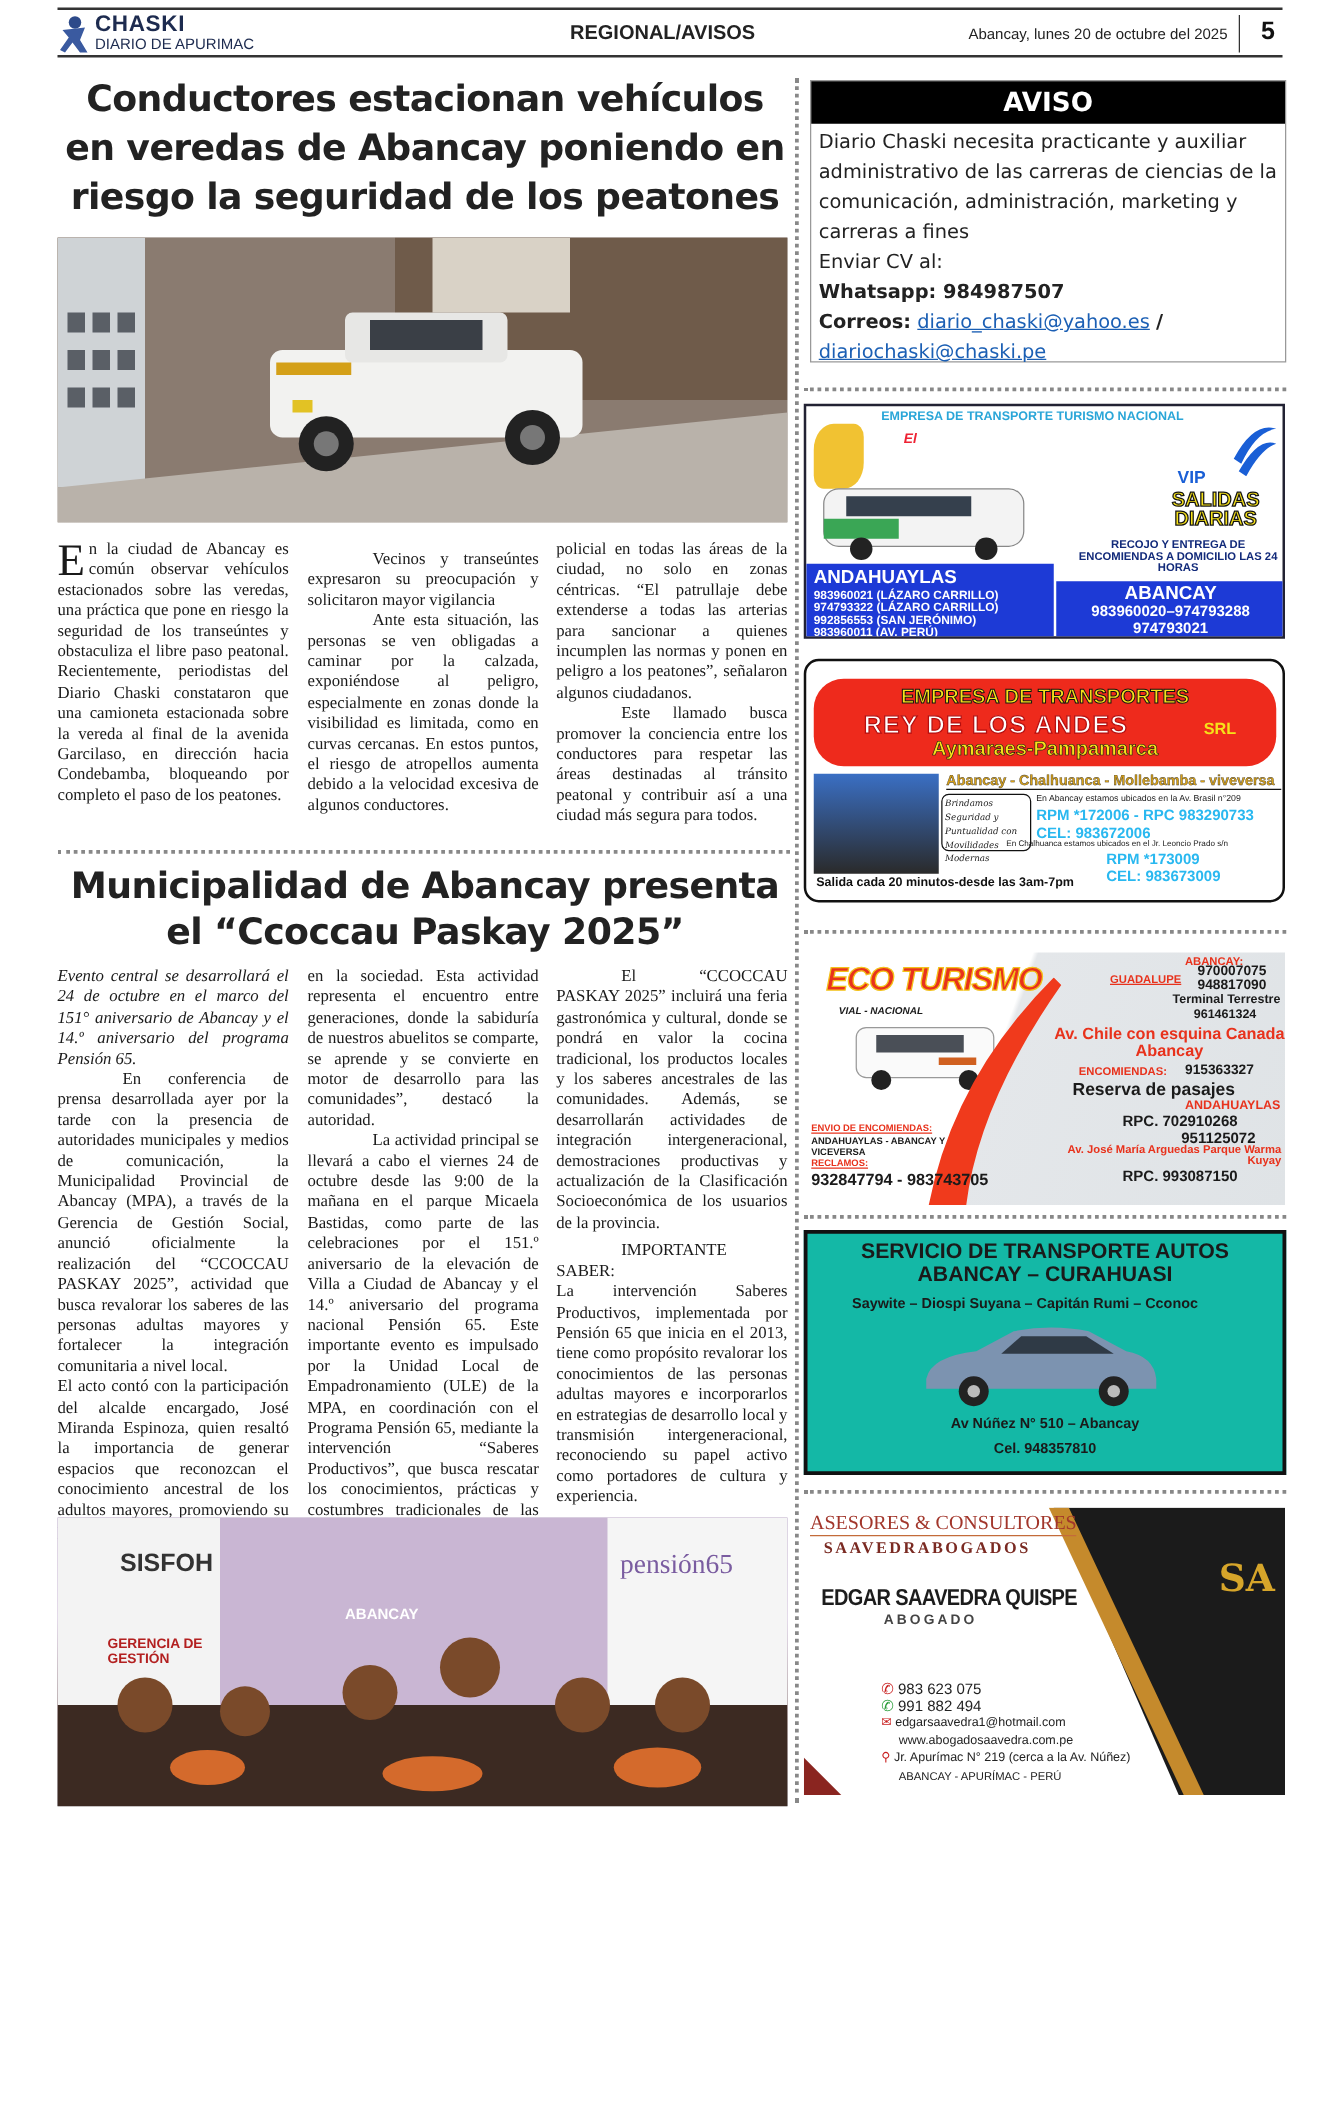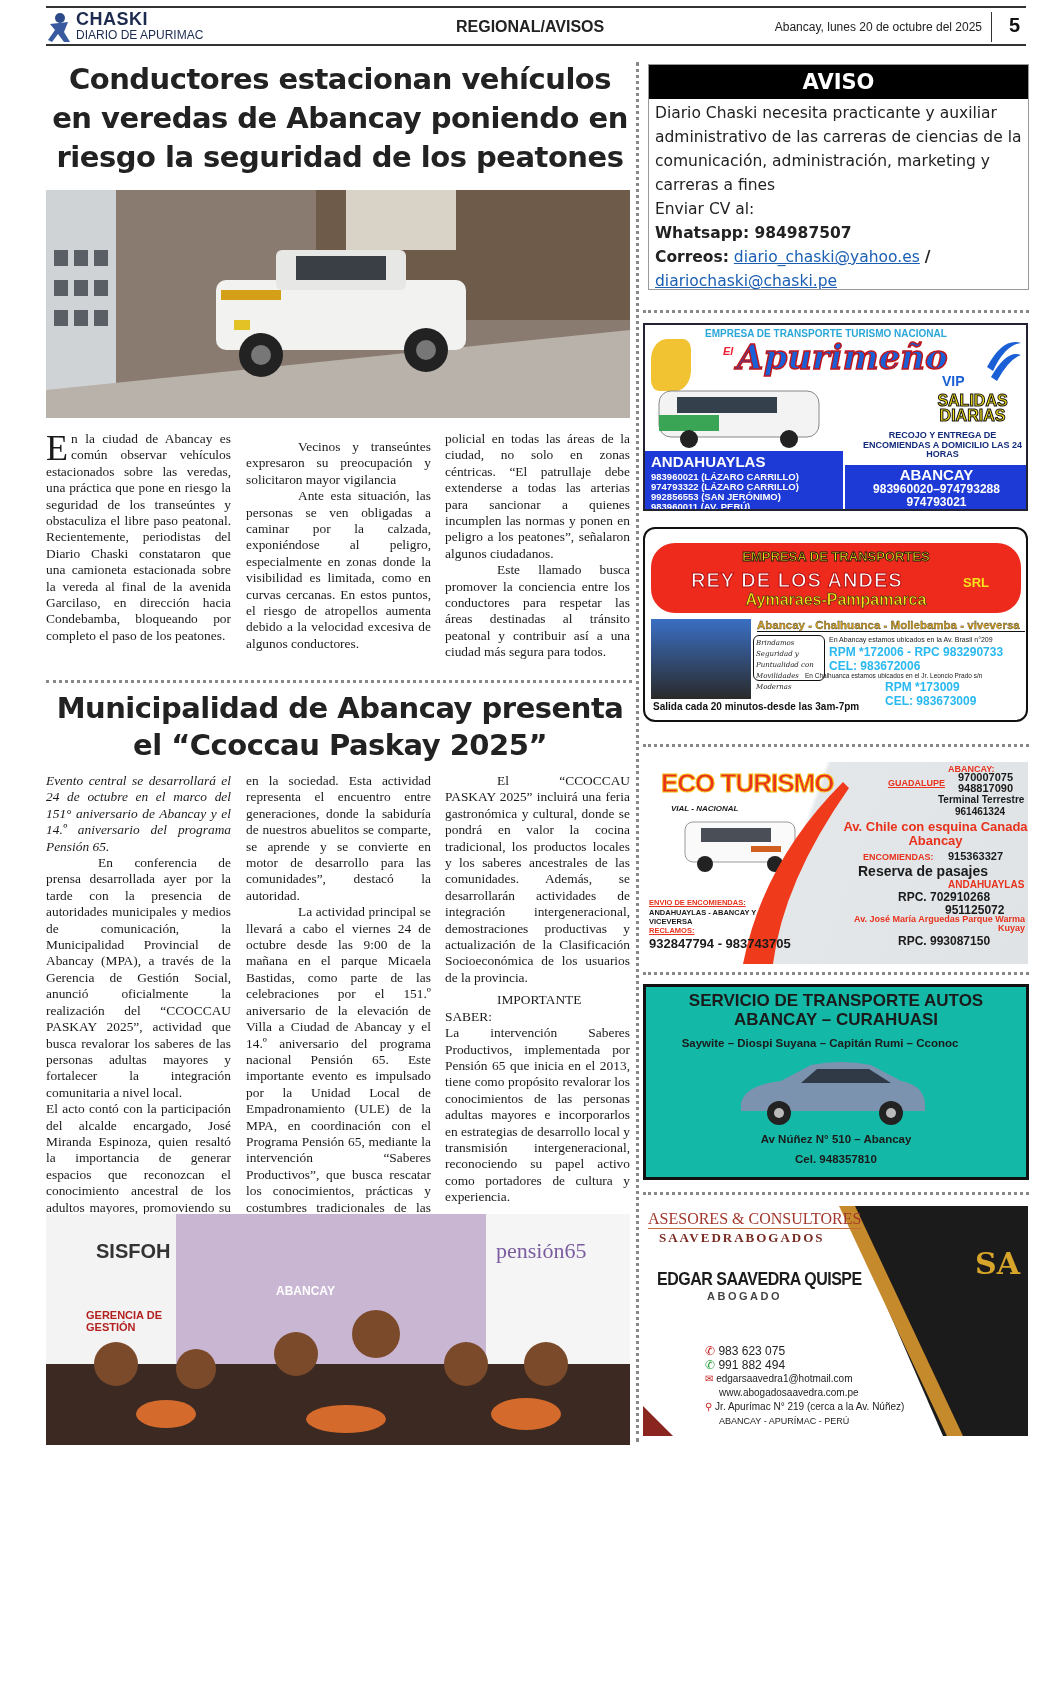--- a/index.html
+++ b/index.html
@@ -174,21 +174,20 @@
     <div><b>Correos:</b> <a>diario_chaski@yahoo.es</a> <b>/</b><br><a>diariochaski@chaski.pe</a></div>
   </div>
 </div>
 
 <div class="hsep" style="left:643px; top:310px; width:386px;"></div>
 
 <div class="ad ad1">
   <div class="abs" style="left:60px; top:3px; font-size:10px; font-weight:bold; color:#2aa6d8;">EMPRESA DE TRANSPORTE TURISMO NACIONAL</div>
   <div class="abs" style="left:6px; top:14px; width:40px; height:52px; background:#f1c232; border-radius:40% 20%;"></div>
   <div class="abs" style="left:78px; top:20px; font-size:11px; font-weight:bold; color:#e23; font-style:italic;">El</div>
-  <div class="abs" style="left:92px; top:12px; font-family:'DejaVu Serif',serif; font-size:34px; font-weight:bold; font-style:italic; color:#1a5fd6; -webkit-text-stroke:1.5px #c0161b;">Apurimeño</div>
   <div class="abs" style="left:297px; top:48px; font-size:14px; font-weight:bold; color:#1a5fd6;">VIP</div>
   <svg class="abs" style="left:338px; top:12px;" width="40" height="44">
       <path d="M4 30 Q20 0 38 6 Q22 8 10 34 Z" fill="#1a5fd6"></path>
       <path d="M8 40 Q24 12 38 18 Q26 22 14 44 Z" fill="#1a5fd6"></path>
     </svg>
   <div class="abs" style="left:275px; top:68px; width:105px; text-align:center; font-size:16px; font-weight:900; line-height:15px; color:#f6e11a; -webkit-text-stroke:1px #111;">SALIDAS DIARIAS</div>
   <div class="abs" style="left:215px; top:106px; width:165px; text-align:center; font-size:9px; font-weight:bold; line-height:9.5px; color:#122a7a;">RECOJO Y ENTREGA DE ENCOMIENDAS A DOMICILIO LAS 24 HORAS</div>
   <svg class="abs" style="left:4px; top:60px;" width="180" height="64">
     <rect x="10" y="6" width="160" height="46" rx="12" fill="#f3f3f3" stroke="#888"></rect>
     <rect x="28" y="12" width="100" height="16" fill="#35404d"></rect>
@@ -207,40 +206,40 @@
   </div>
   <div class="abs" style="left:200px; top:140px; width:183px; height:46px; background:#1d3ad6; text-align:center; color:#fff;">
     <div style="font-size:15px; font-weight:bold; margin-top:1px;">ABANCAY</div>
     <div style="font-size:12px; font-weight:bold; line-height:13px;">983960020–974793288</div>
     <div style="font-size:12px; font-weight:bold; line-height:13px;">974793021</div>
   </div>
 </div>
 
 <div class="ad ad2">
   <div class="abs" style="left:6px; top:14px; width:370px; height:70px; background:#ee2a1c; border-radius:24px;"></div>
-  <div class="abs" style="left:6px; top:20px; width:370px; text-align:center; font-size:13px; font-weight:900; color:#f6e11a; -webkit-text-stroke:0.8px #111;">EMPRESA DE TRANSPORTES</div>
+  <div class="abs" style="left:6px; top:20px; width:370px; text-align:center; font-size:16px; font-weight:900; color:#f6e11a; -webkit-text-stroke:0.8px #111;">EMPRESA DE TRANSPORTES</div>
   <div class="abs" style="left:46px; top:40px; font-size:20px; font-weight:900; color:#fff; -webkit-text-stroke:1px #b50f0f; letter-spacing:1px;">REY DE LOS ANDES</div>
   <div class="abs" style="left:318px; top:46px; font-size:13px; font-weight:bold; color:#f6e11a;">SRL</div>
   <div class="abs" style="left:6px; top:62px; width:370px; text-align:center; font-size:16px; font-weight:bold; color:#f6e11a; -webkit-text-stroke:0.5px #111;">Aymaraes-Pampamarca</div>
   <div class="abs" style="left:6px; top:90px; width:100px; height:80px; background:linear-gradient(180deg,#3a6fc4,#2a2a2a);"></div>
   <div class="abs" style="left:112px; top:90px; width:268px; font-size:11.5px; font-weight:bold; color:#d8a118; -webkit-text-stroke:0.3px #333; border-bottom:1px solid #111;">Abancay - Chalhuanca - Mollebamba - viveversa</div>
   <div class="abs" style="left:108px; top:106px; width:72px; height:46px; border:1px solid #111; border-radius:6px; font-family:'DejaVu Serif',serif; font-style:italic; font-size:7px; line-height:11px; padding:2px;">Brindamos Seguridad y Puntualidad con Movilidades Modernas</div>
   <div class="abs" style="left:184px; top:106px; width:196px; font-size:7px; line-height:9px;">En Abancay estamos ubicados en la Av. Brasil n°209</div>
   <div class="abs" style="left:184px; top:116px; font-size:12px; font-weight:bold; color:#29b8f0;">RPM *172006 - RPC 983290733</div>
   <div class="abs" style="left:184px; top:130px; font-size:12px; font-weight:bold; color:#29b8f0;">CEL: 983672006</div>
   <div class="abs" style="left:160px; top:143px; width:220px; font-size:6.5px; line-height:8px;">En Chalhuanca estamos ubicados en el Jr. Leoncio Prado s/n</div>
   <div class="abs" style="left:240px; top:151px; font-size:12px; font-weight:bold; color:#29b8f0;">RPM *173009</div>
   <div class="abs" style="left:240px; top:165px; font-size:12px; font-weight:bold; color:#29b8f0;">CEL: 983673009</div>
   <div class="abs" style="left:8px; top:172px; font-size:10px; font-weight:900; color:#111;">Salida cada 20 minutos-desde las 3am-7pm</div>
 </div>
 
 <div class="hsep" style="left:643px; top:744px; width:386px;"></div>
 
 <div class="ad ad3">
-  <div class="abs" style="left:18px; top:6px; font-size:26px; font-weight:900; color:#e8321c; -webkit-text-stroke:1px #f3c21a; letter-spacing:-1px;">ECO TURISMO</div>
+  <div class="abs" style="left:18px; top:6px; font-size:26px; font-weight:900; font-style:italic; color:#e8321c; -webkit-text-stroke:1px #f3c21a; letter-spacing:-1px;">ECO TURISMO</div>
   <div class="abs" style="left:28px; top:42px; font-size:8px; font-weight:bold; font-style:italic;">VIAL - NACIONAL</div>
   <svg class="abs" style="left:38px; top:54px;" width="120" height="60">
     <rect x="4" y="6" width="110" height="40" rx="8" fill="#fafafa" stroke="#999"></rect>
     <rect x="20" y="12" width="70" height="14" fill="#4a4f57"></rect>
     <rect x="70" y="30" width="30" height="6" fill="#d06020"></rect>
     <circle cx="24" cy="48" r="8" fill="#222"></circle>
       <circle cx="94" cy="48" r="8" fill="#222"></circle>
   </svg>
   <svg class="abs" style="left:80px; top:20px;" width="130" height="182">
       <path d="M120 0 Q40 80 20 182 L50 182 Q60 100 126 6 Z" fill="#f03a1c"></path>

